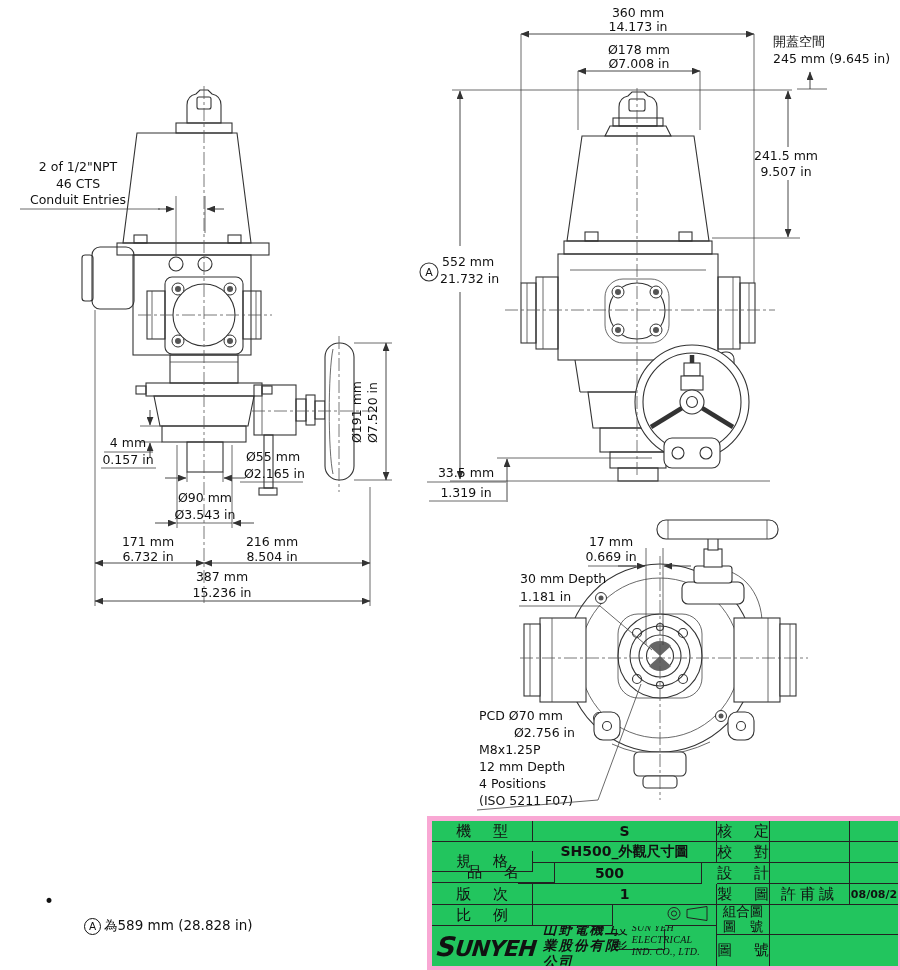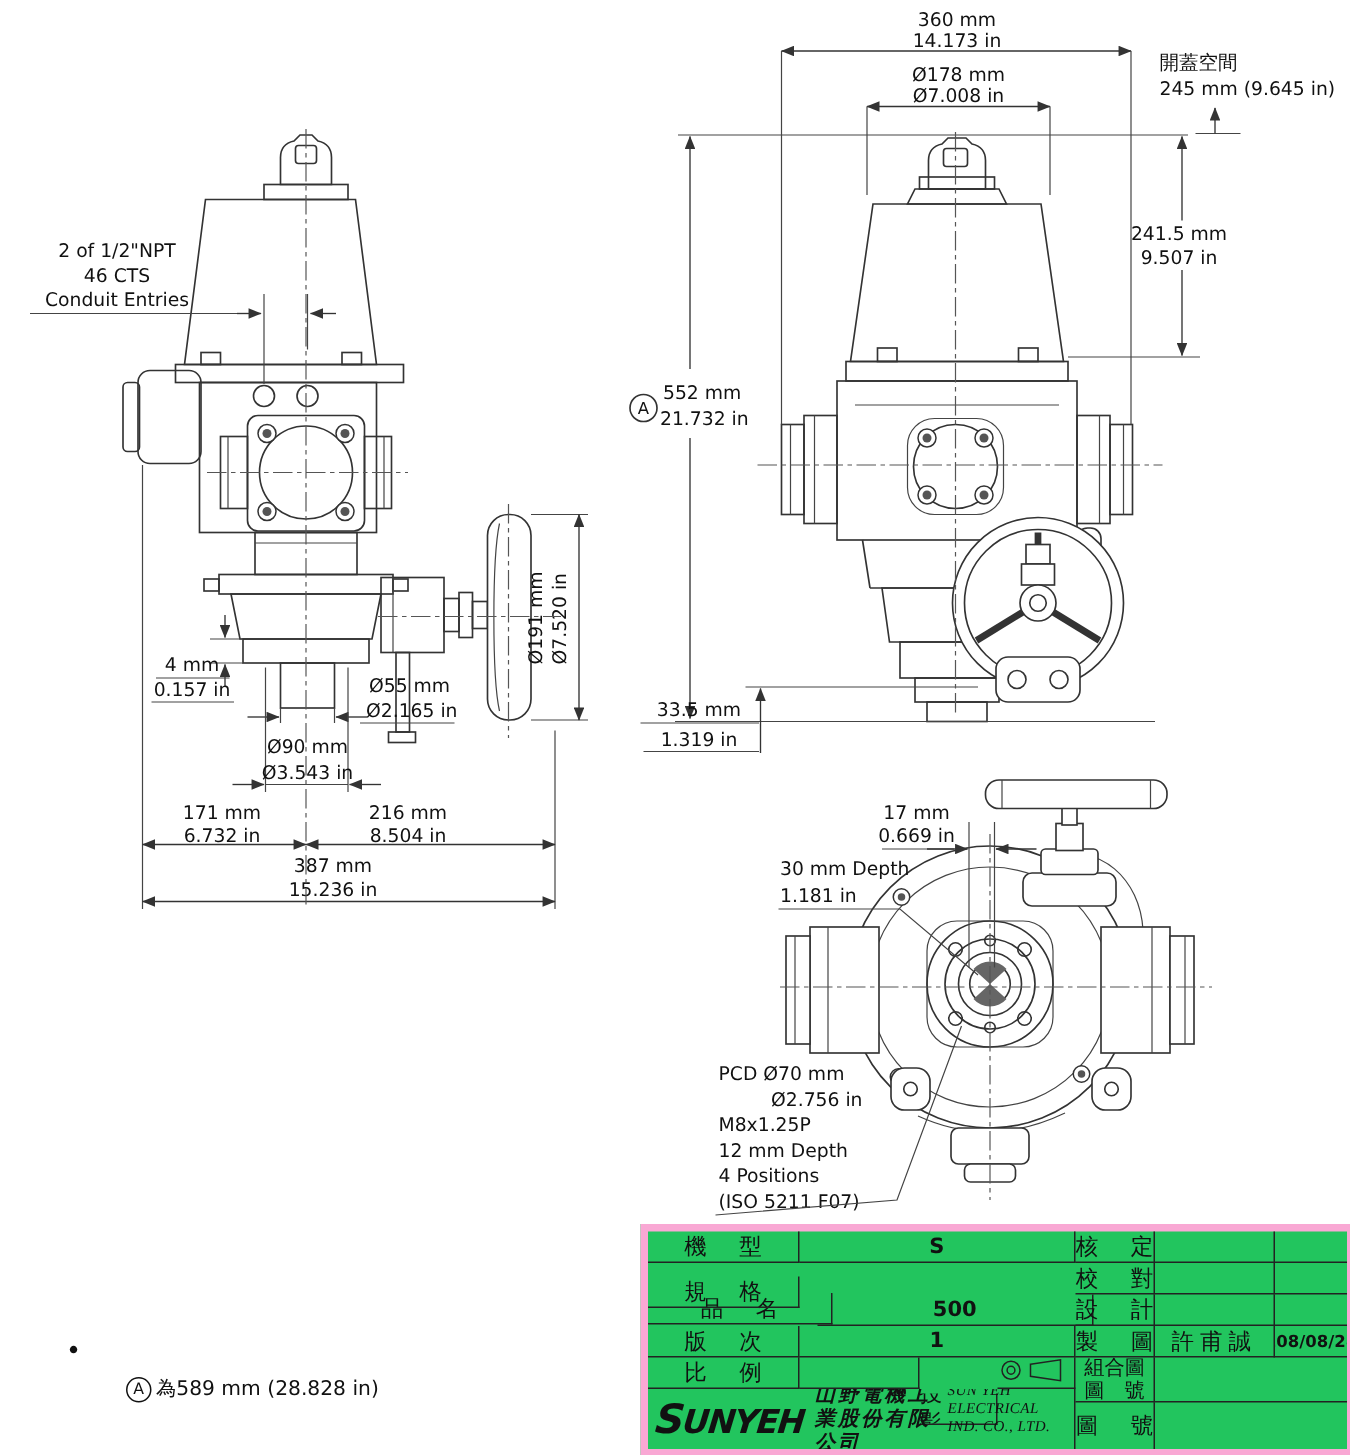--- a/index.html
+++ b/index.html
@@ -356,21 +356,22 @@
 
 <div class="tb">
 
   <div class="tc lbl" style="left:0;top:0;width:101px;height:21px;">機 型</div>
   <div class="tc lbl" style="left:0;top:21px;width:123px;height:21px;margin-top:20px;">品 名</div>
   <div class="tc lbl" style="left:0;top:30px;width:101px;height:21px;">規 格</div>
   <div class="tc lbl" style="left:0;top:63px;width:101px;height:21px;">版 次</div>
   <div class="tc lbl" style="left:0;top:84px;width:101px;height:21px;">比 例</div>
 
   <div class="tc val" style="left:101px;top:0;width:184px;height:21px;">S</div>
-  <div class="tc val" style="left:113px;top:42px;width:184px;height:21px;">500</div>
+  <div class="tc val" style="left:101px;top:21px;width:184px;height:21px;">SH500_外觀尺寸圖</div>
+  <div class="tc val" style="left:86px;top:42px;width:184px;height:21px;">500</div>
   <div class="tc val" style="left:101px;top:63px;width:184px;height:21px;">1</div>
 
   <div class="tc val" style="left:101px;top:84px;width:80px;height:21px;"></div>
   <div class="tc lbl" style="left:181px;top:84px;width:52px;height:21px;margin-top:24px;">投 影</div>
   <div class="tc" style="left:233px;top:84px;width:52px;height:21px;">
     <svg width="46" height="17" viewBox="0 0 46 17">
       <circle cx="9" cy="8.5" r="6" fill="none" stroke="#222" stroke-width="1"></circle>
       <circle cx="9" cy="8.5" r="2.6" fill="none" stroke="#222" stroke-width="1"></circle>
       <polygon points="22,4.5 42,1.5 42,15.5 22,12.5" fill="none" stroke="#222" stroke-width="1"></polygon>
     </svg>

